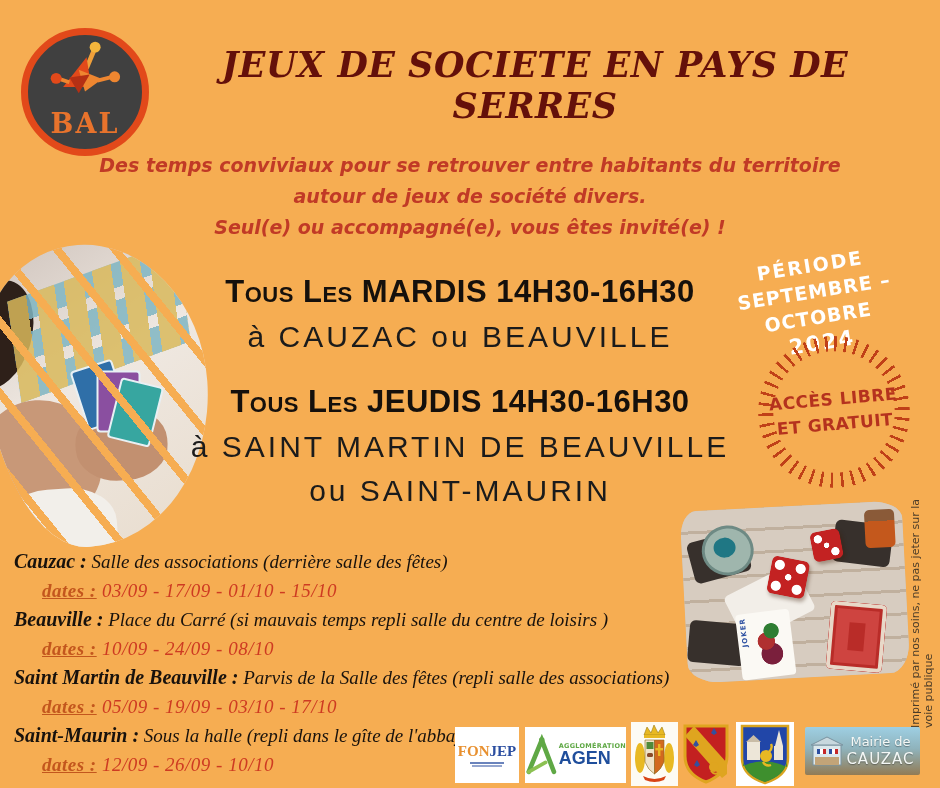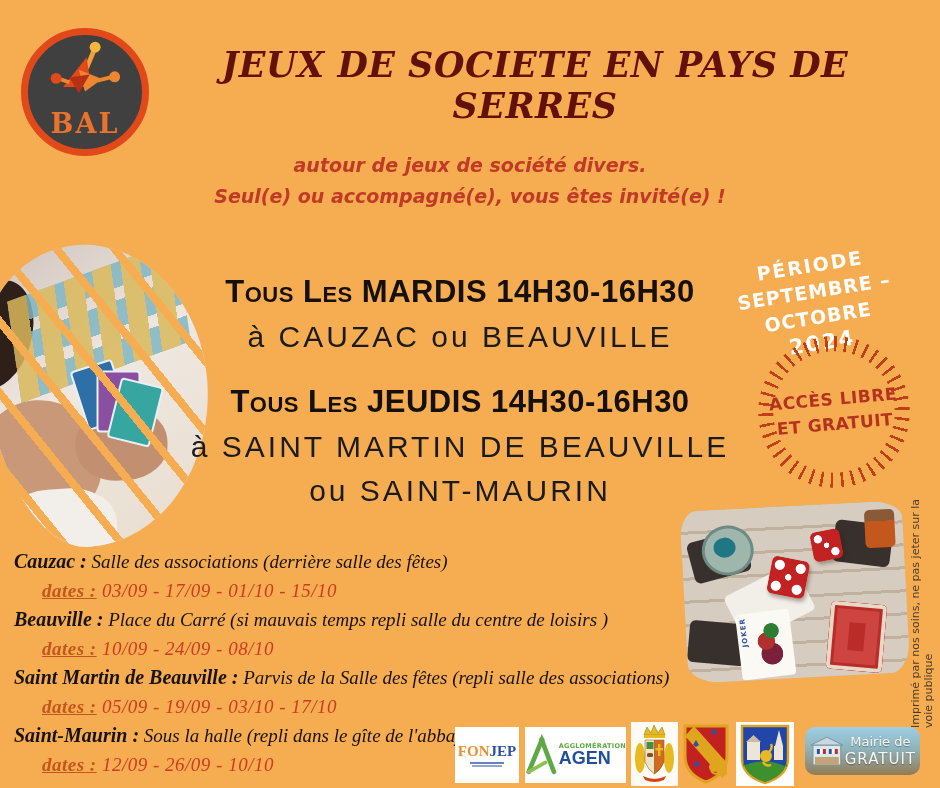--- a/index.html
+++ b/index.html
@@ -193,21 +193,21 @@
   .agen{left:525px; top:727px; width:101px; height:56px; background:#FFFFFF;
     display:flex; align-items:center; justify-content:center; gap:2px;}
   .agen-texts{display:flex; flex-direction:column; line-height:1;}
   .agen-l1{font-size:6.5px; font-weight:700; color:#5FA845; letter-spacing:0.3px;}
   .agen-l2{font-family:"Liberation Sans", sans-serif; font-size:18px; font-weight:900; color:#1F4E9C;}
 
   .crest1{left:631px; top:722px; width:47px; height:64px; background:#FDFBF4;}
   .crest2{left:681px; top:723px; width:50px; height:62px;}
   .crest3{left:736px; top:722px; width:58px; height:64px; background:#FFFFFF;}
 
-  .mairie{left:805px; top:727px; width:115px; height:48px; border-radius:10px;
+  .mairie{left:805px; top:727px; width:115px; height:48px; border-radius:2px;
     background:linear-gradient(180deg,#9ECFE3 0%, #8FB3BC 45%, #927B55 100%);
     display:flex; align-items:center; padding:0 4px;}
   .mairie-text{flex:1; text-align:center; color:#F4F8F6; line-height:1.25;
     text-shadow:0 1px 1px rgba(40,40,40,.45);}
   .mairie-l1{font-size:13px;}
   .mairie-l2{font-size:15px; letter-spacing:1px;}
 </style>
 </head>
 <body>
 
@@ -226,20 +226,21 @@
       <circle cx="88" cy="51" r="7" fill="#EE8630"></circle>
     </svg>
     <div class="logo-text">BAL</div>
   </div>
 
   <div class="title-block">
     <div class="title2">JEUX DE SOCIETE EN PAYS DE SERRES</div>
   </div>
 
   <div class="intro">
+    <div>Des temps conviviaux pour se retrouver entre habitants du territoire</div>
     <div>autour de jeux de société divers.</div>
     <div>Seul(e) ou accompagné(e), vous êtes invité(e) !</div>
   </div>
 
   <div class="photo-left">
     <div class="pl-hair"></div>
     <div class="pl-cards"></div>
     <div class="pl-arm"></div>
     <div class="pl-hand2"></div>
     <div class="pl-card1"></div>
@@ -374,17 +375,17 @@
       <rect x="8" y="16" width="3" height="5" fill="#2B4EA0"></rect>
         <rect x="11" y="16" width="3" height="5" fill="#FFFFFF"></rect>
         <rect x="14" y="16" width="3" height="5" fill="#C62828"></rect>
       <rect x="20" y="16" width="3" height="5" fill="#2B4EA0"></rect>
         <rect x="23" y="16" width="3" height="5" fill="#FFFFFF"></rect>
         <rect x="26" y="16" width="3" height="5" fill="#C62828"></rect>
       <rect x="6" y="24" width="24" height="8" fill="#C2A478"></rect>
     </svg>
     <div class="mairie-text">
       <div class="mairie-l1">Mairie de</div>
-      <div class="mairie-l2">GRATUIT</div>
+      <div class="mairie-l2">CAUZAC</div>
     </div>
   </div>
 
 </div>
 
 </body></html>

